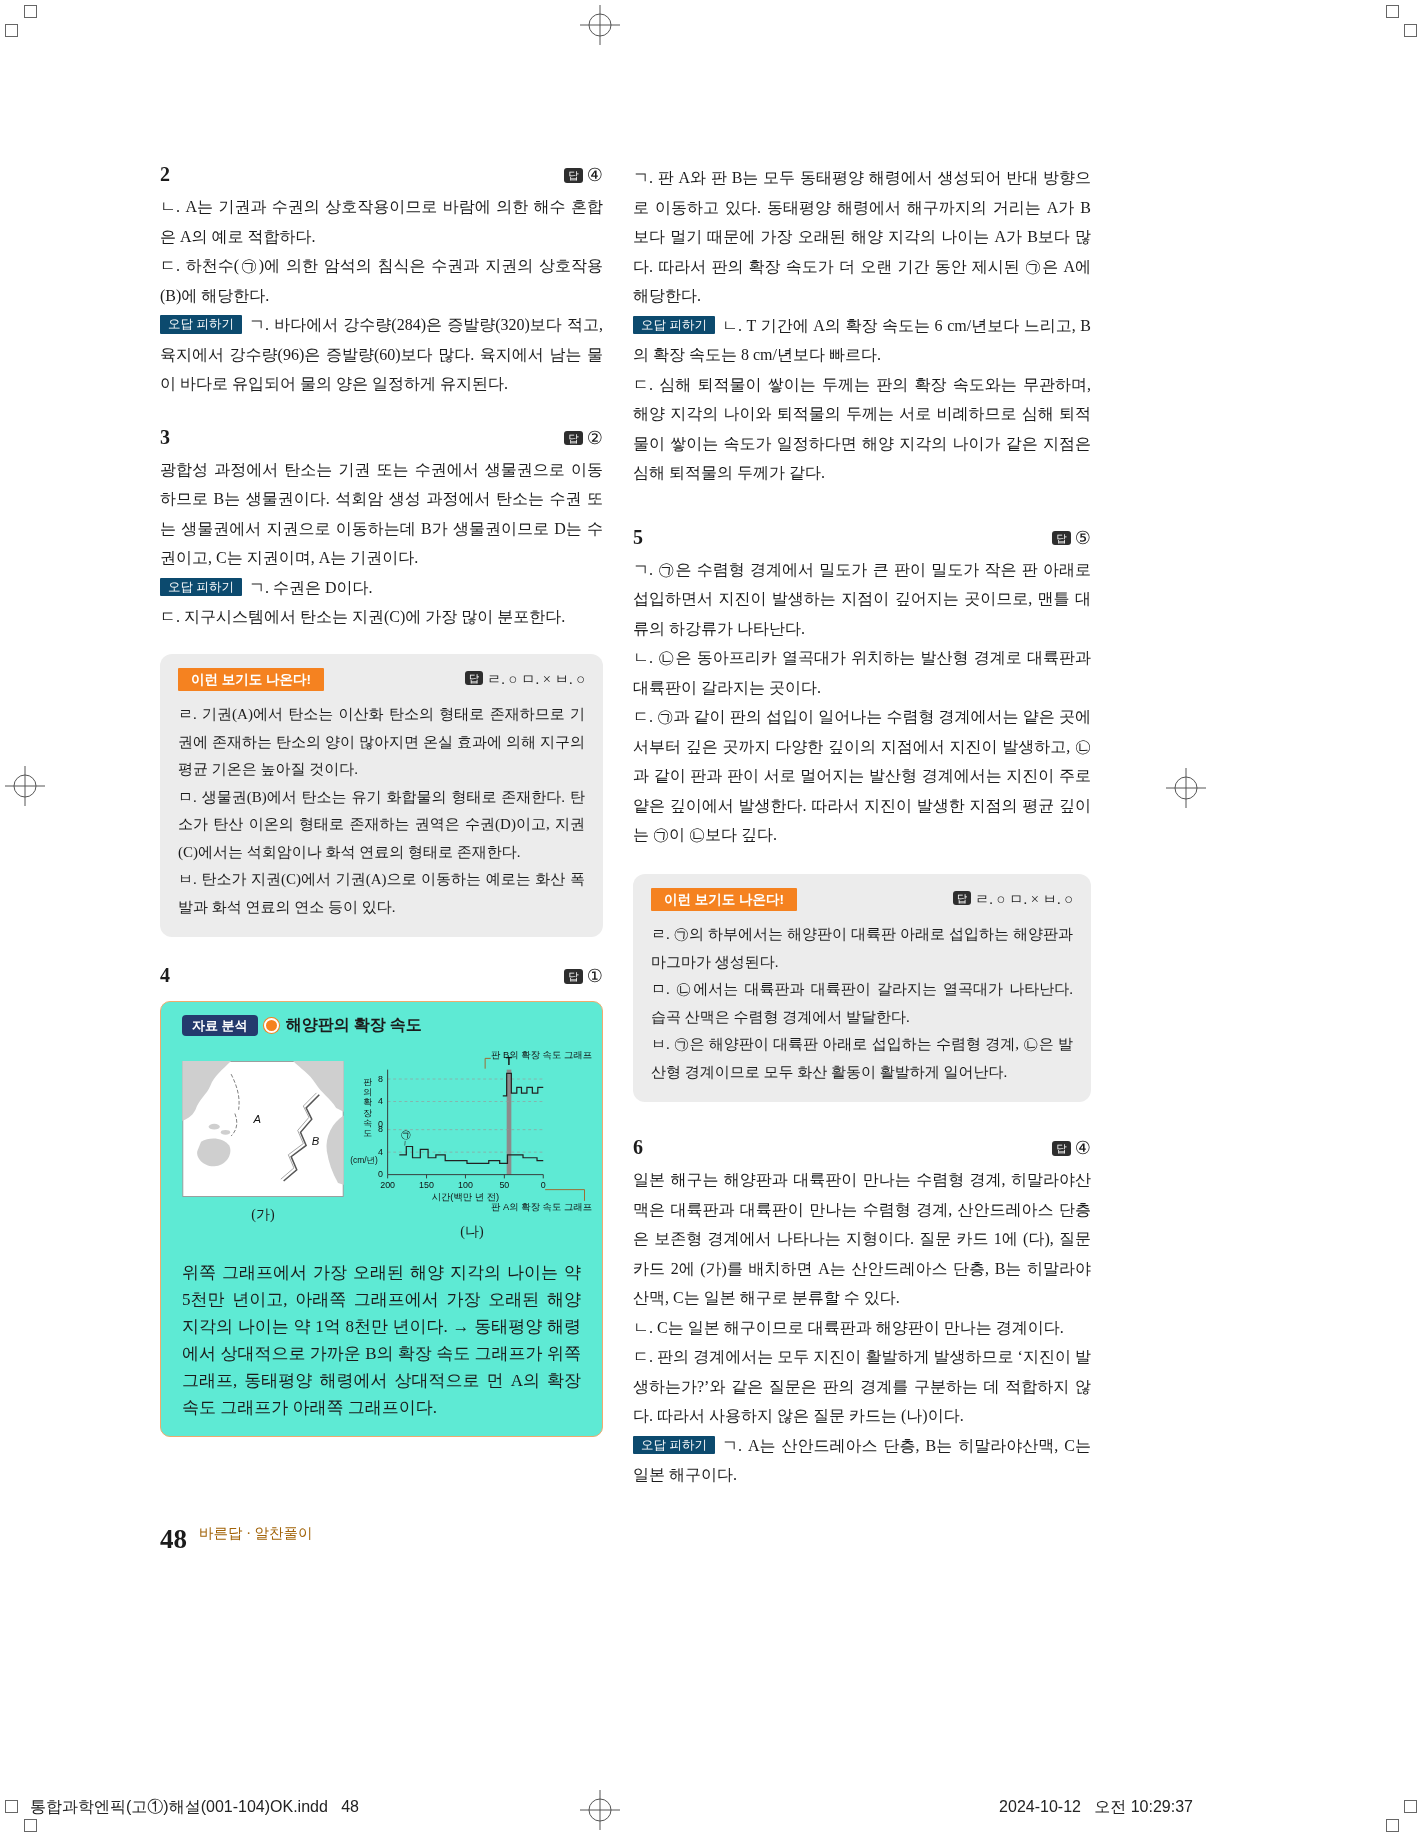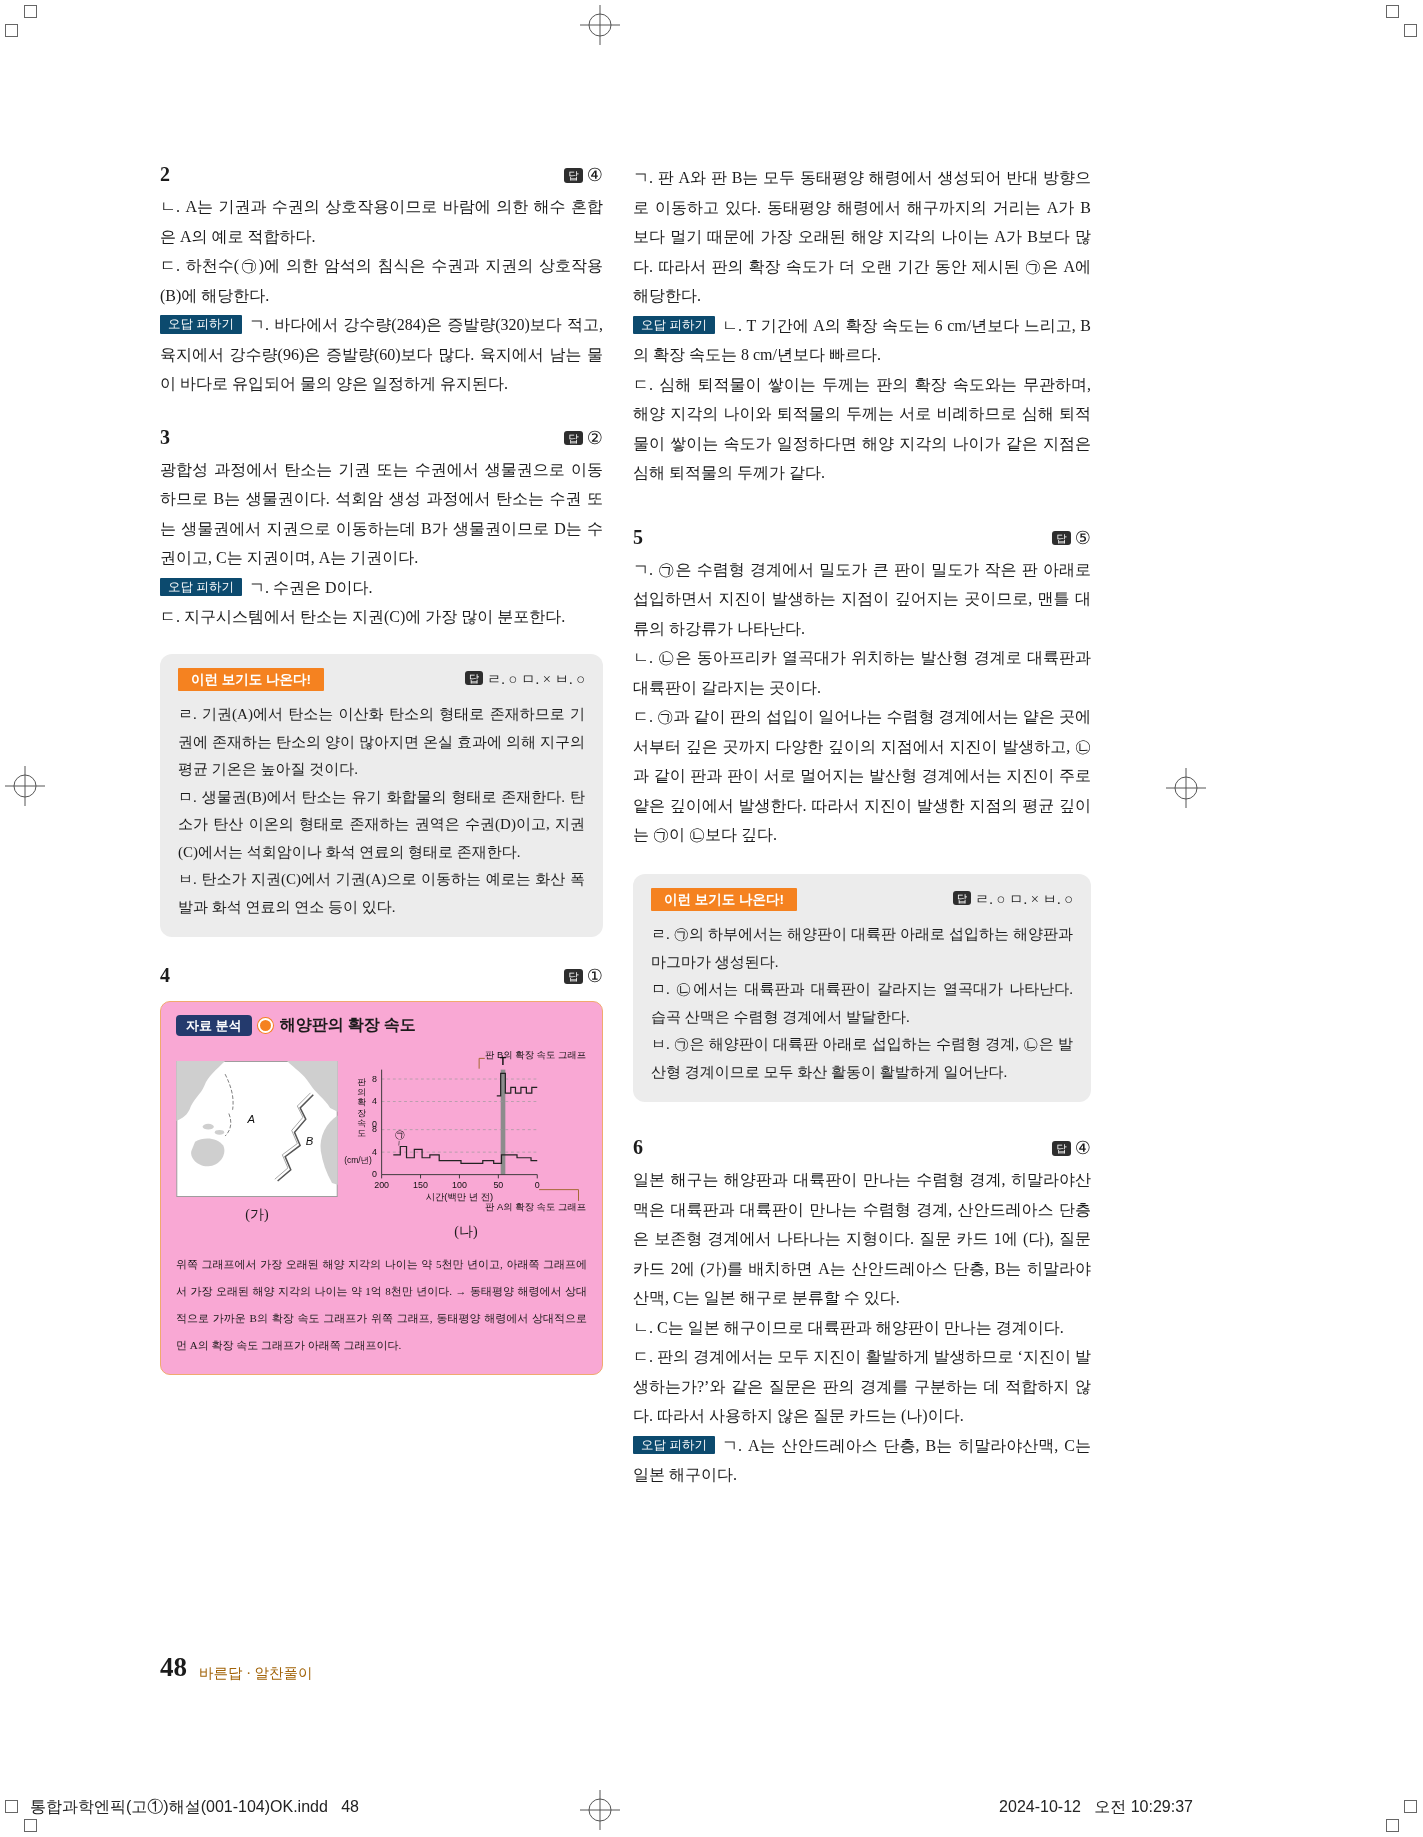--- a/index.html
+++ b/index.html
@@ -40,37 +40,37 @@
   .graybox{background:#ececec;border-radius:12px;padding:14px 18px 16px;margin-top:22px}
   .graybox-head{display:flex;justify-content:space-between;align-items:center;margin-bottom:10px}
   .badge-orange{
     display:inline-block;font-family:"Liberation Sans","DejaVu Sans",sans-serif;
     font-weight:700;font-size:13.5px;line-height:1;background:#f58220;color:#fff;
     padding:5px 13px;border-radius:1px
   }
   .box-ans{font-size:14.5px;white-space:nowrap}
   .graybox .item{font-size:15px;line-height:27.5px;text-align:justify;word-break:break-all}
   
-  .databox{border:1.5px solid #f0aa6e;border-radius:10px;padding:13px 15px 15px;margin-top:14px;background:#f9a8d4}
+  .databox{border:1.5px solid #f0aa6e;border-radius:10px;padding:13px 21px 15px;margin-top:14px;background:#5eead4}
   .databox-head{display:flex;align-items:center}
   .label-navy{
     display:inline-block;font-family:"Liberation Sans","DejaVu Sans",sans-serif;
     font-weight:700;font-size:13px;line-height:1;background:#243a6d;color:#fff;
     padding:4px 10px;border-radius:4px
   }
   .orange-dot{display:inline-block;width:15px;height:15px;border-radius:50%;
     background:#f58220;border:2px solid #fff;box-shadow:0 0 0 1px #f58220;margin:0 7px 0 6px}
   .databox-title{font-weight:700;font-size:16px}
   .figure-row{display:flex;gap:4px;align-items:flex-start;margin-top:13px}
   .map-wrap{width:162px;margin-top:12px}
   .graph-wrap{width:248px}
   .caption{text-align:center;font-size:14px;margin-top:5px}
-  .databox-desc{font-size:11px;line-height:27px;text-align:justify;word-break:break-all;margin-top:10px}
-  
-  .footer{position:absolute;left:160px;top:1652px;display:flex;align-items:flex-end}
+  .databox-desc{font-size:17px;line-height:27px;text-align:justify;word-break:break-all;margin-top:18px}
+  
+  .footer{position:absolute;left:160px;top:1524px;display:flex;align-items:flex-start}
   .footer .pg{font-size:27px;font-weight:700}
   .footer .bk{font-size:14.5px;margin-left:12px;color:#a16207}
   .printline{position:absolute;top:1797px;font-family:Liberation Sans, sans-serif;
     font-size:16px;color:#222;white-space:pre}
   .printline.l{left:30px}
   .printline.r{right:230px}
   svg text{font-family:"Liberation Sans","DejaVu Sans",sans-serif}
 </style>
 </head>
 <body>

